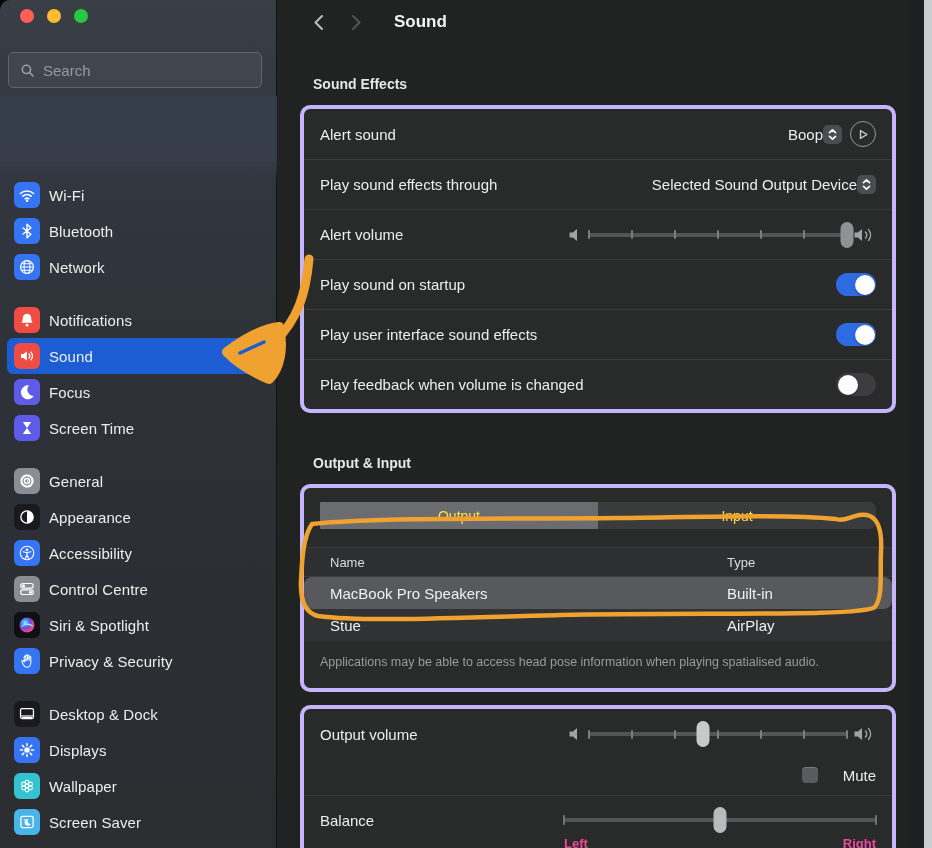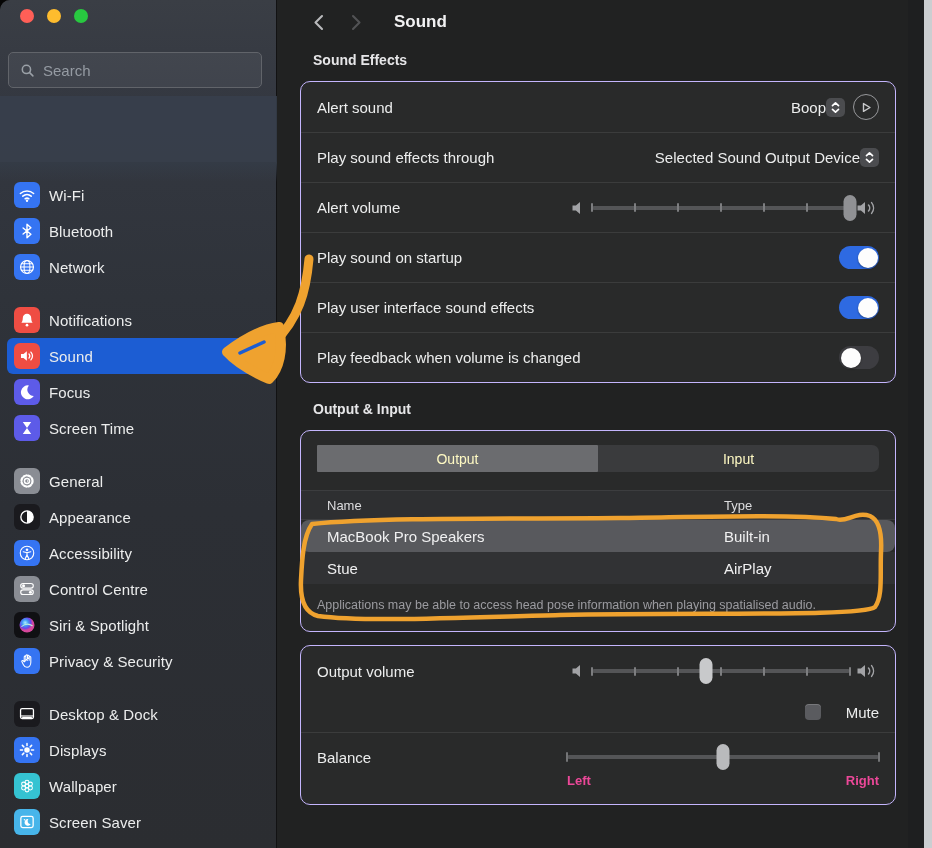--- a/index.html
+++ b/index.html
@@ -40,22 +40,22 @@
   .content { position:absolute; left:278px; top:0; width:646px; height:848px;
              background:#212222; padding:0 28px 0 22px; }
   .page-header { display:flex; align-items:center; padding:10px 0 0 8px; height:34px; }
   .nav-btn { width:20px; height:22px; display:flex; align-items:center; justify-content:center; }
   .nav-btn svg { width:13px; height:17px; }
   .nav-back svg { stroke:#b9babc; }
   .nav-fwd { margin-left:18px; }
   .nav-fwd svg { stroke:#525355; }
   .page-title { margin-left:28px; font-size:17px; font-weight:700; color:#f2f2f3; }
 
-  .section-label { margin:18px 0 0 13px; font-size:14px; font-weight:700; color:#e6e6e8; }
-  .card { margin-top:13px; background:#292a2a; border:1px solid #c4b5fd; border-radius:10px; overflow:hidden; }
+  .section-label { margin:42px 0 0 13px; font-size:14px; font-weight:700; color:#e6e6e8; }
+  .card { margin-top:13px; background:#292a2a; border:4px solid #c4b5fd; border-radius:10px; overflow:hidden; }
 
   .crow { display:flex; align-items:center; justify-content:space-between; height:50px; padding:0 16px; }
   .card > .crow + .crow, .toggle-rows .crow, .crow.bt { border-top:1px solid rgba(255,255,255,0.085); }
   .row-label { font-size:15px; color:#eceded; }
   .row-value { display:flex; align-items:center; font-size:15px; color:#eceded; }
   .chev-badge { width:19px; height:19px; border-radius:5px; background:#4b4c4f;
                 display:flex; align-items:center; justify-content:center; }
   .chev-badge svg { width:11px; height:13px; stroke:#fff; }
   .play-btn { width:26px; height:26px; border-radius:50%; border:1.5px solid #97989b; margin-left:8px;
               display:flex; align-items:center; justify-content:center; }
@@ -79,21 +79,21 @@
   .toggle.on  { background:var(--toggle-blue); }
   .toggle.off { background:#3d3d41; }
   .toggle .knob { position:absolute; top:1.5px; width:20px; height:20px; border-radius:50%; background:#fdfdfd;
                   box-shadow:0 1px 2px rgba(0,0,0,.4); }
   .toggle.on  .knob { right:1.5px; }
   .toggle.off .knob { left:1.5px; }
 
   
   .segmented { margin:14px 16px 0; height:27px; background:#3a3b3d; border-radius:7px; display:flex; }
   .segment { flex:1; display:flex; align-items:center; justify-content:center;
-             font-size:14px; color:#fef9c3; border-radius:1px; }
+             font-size:14px; color:#fde047; border-radius:1px; }
   .segment.selected { background:#6b6c6f; font-weight:400; }
 
   
   .dev-table { margin-top:18px; }
   .t-head { display:grid; grid-template-columns:397px 1fr; height:30px; align-items:center;
             background:#2e2f31; border-top:1px solid rgba(255,255,255,.07); border-bottom:1px solid rgba(255,255,255,.07); }
   .t-head .th { font-size:13px; color:#dddddf; padding-left:26px; }
   .t-row { display:grid; grid-template-columns:397px 1fr; height:32px; align-items:center; background:#313234; }
   .t-row.selected { background:#58595d;border-radius:8px; }
   .t-row .td { font-size:15px; color:#f0f0f1; padding-left:26px; }

